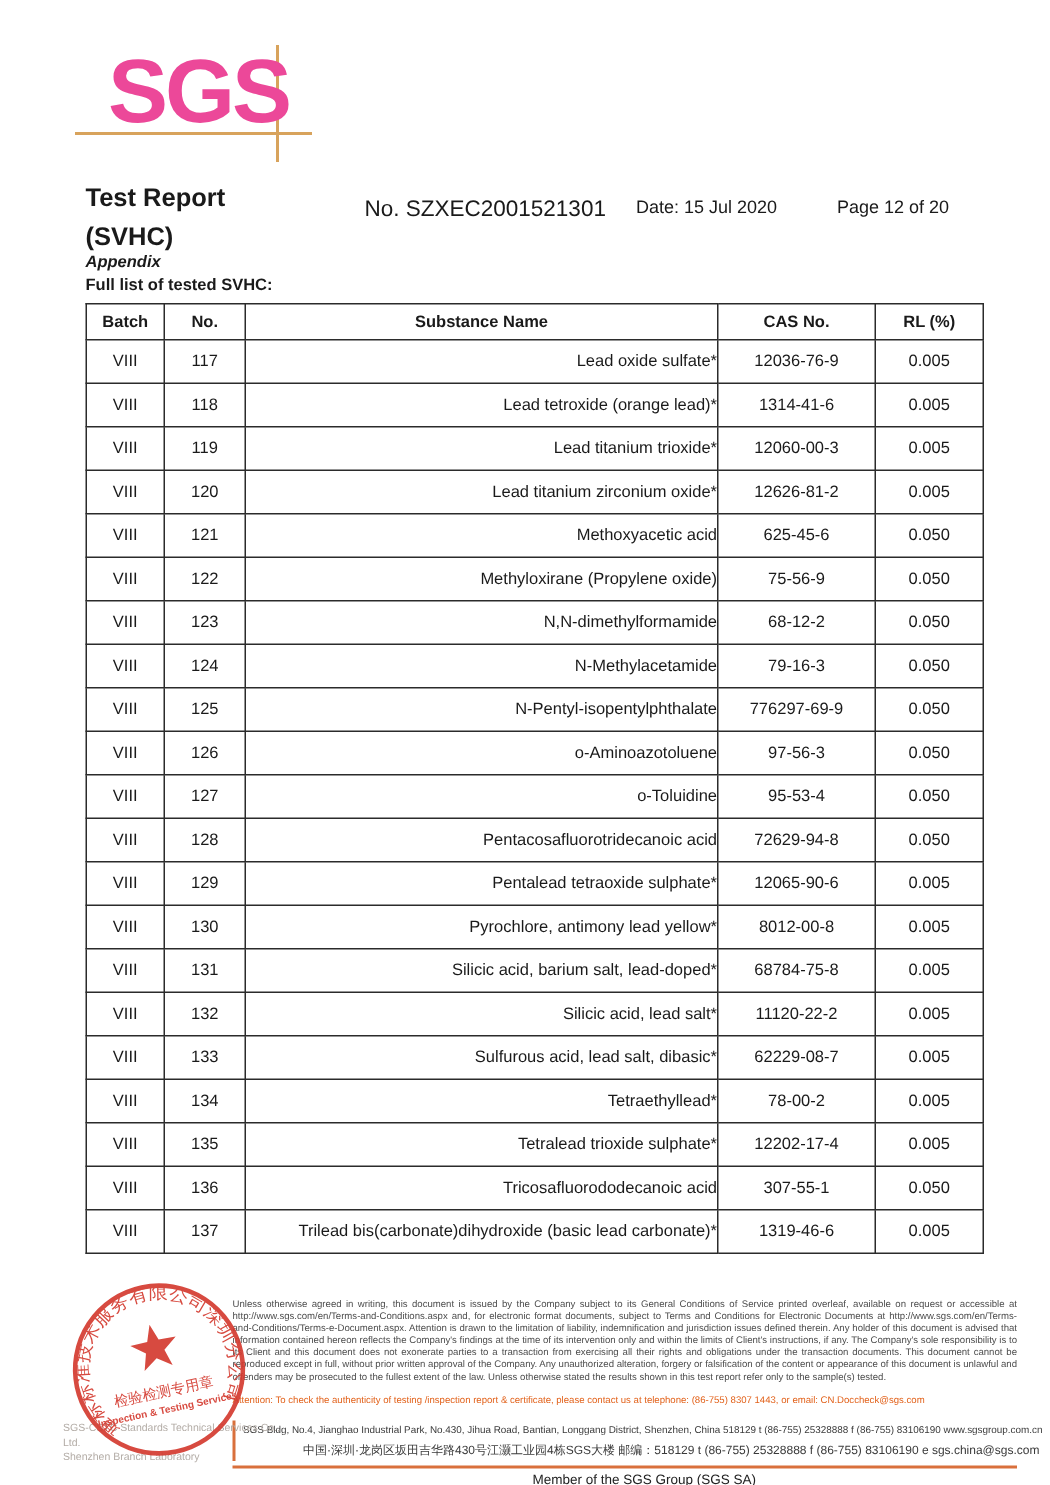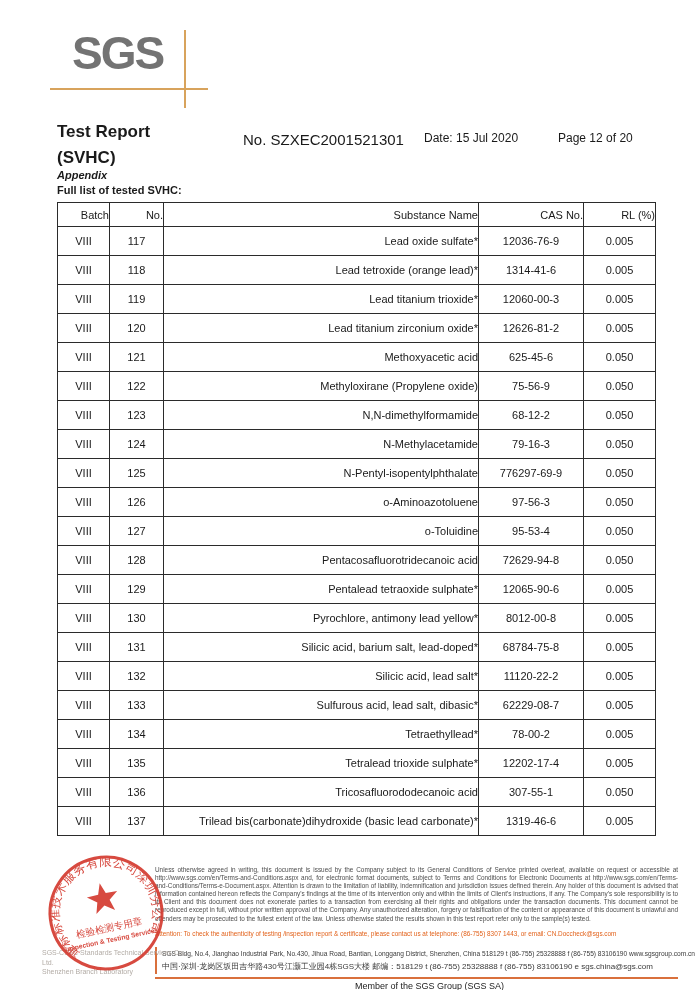--- a/index.html
+++ b/index.html
@@ -6,21 +6,21 @@
   html,body { background:#e9e9e9; }
   .page {
     position:relative; width:700px; height:990px; margin:0 auto;
     background:#ffffff; overflow:hidden;
     font-family:"Liberation Sans", sans-serif; color:#1a1a1a;
   }
   
   .logo-wrap { position:absolute; left:50px; top:18px; width:200px; height:100px; }
   .logo-text {
     position:absolute; left:22px; top:8px;
-    font-size:46px; font-weight:bold; letter-spacing:-2px; color:#737373;
+    font-size:60px; font-weight:bold; letter-spacing:-2px; color:#ec4899;
     font-family:"Liberation Sans", sans-serif;
   }
   .logo-hline { position:absolute; left:0; top:70px; width:158px; height:2px; background:#d8a35c; }
   .logo-vline { position:absolute; left:134px; top:12px; width:2px; height:78px; background:#d8a35c; }
   
   .title-1 { position:absolute; left:57px; top:122px; font-size:17px; font-weight:bold; }
   .title-2 { position:absolute; left:57px; top:148px; font-size:17px; font-weight:bold; }
   .hdr-no   { position:absolute; left:243px; top:131px; font-size:15px; }
   .hdr-date { position:absolute; left:424px; top:131px; font-size:12px; }
   .hdr-page { position:absolute; left:558px; top:131px; font-size:12px; }
@@ -28,38 +28,38 @@
   .fulllist { position:absolute; left:57px; top:184px; font-size:11px; font-weight:bold; }
   
   .svhc-table {
     position:absolute; left:57px; top:202px; width:598px;
     border-collapse:collapse; table-layout:fixed; font-size:11px;
   }
   .svhc-table th, .svhc-table td {
     border:1px solid #2b2b2b; text-align:center; vertical-align:middle;
     overflow:hidden; white-space:nowrap;
   }
-  .svhc-table th { height:24px; font-weight:normal;text-align:right; }
+  .svhc-table th { height:24px; font-weight:bold; }
   .svhc-table td { height:29px; }
   .svhc-table td.name { text-align:right; padding-left:5px; }
   
   .terms {
     position:absolute; left:155px; top:866px; width:523px;
     font-size:6.4px; line-height:8.1px; color:#4d4d4d; text-align:justify;
   }
   .attention {
     position:absolute; left:155px; top:930px; width:523px;
     font-size:6.4px; line-height:8px; color:#e2621b;
   }
   .addr-block {
     position:absolute; left:155px; top:947px; width:523px;
     border-left:2px solid #d9703c; padding-left:5px; color:#3a3a3a;
   }
   .addr-line1 { font-size:6.6px; line-height:13px; white-space:nowrap; }
-  .addr-line2 { font-size:8px;  line-height:14px; white-space:nowrap; }
+  .addr-line2 { font-size:8px;  line-height:14px; white-space:nowrap;margin-left:40px; }
   .footer-hline { position:absolute; left:155px; top:977px; width:523px; height:2px; background:#d9703c; }
   .member { position:absolute; left:355px; top:981px; width:302px; text-align:left; font-size:9px; color:#222; }
   .company-lines { position:absolute; left:42px; top:948px; width:150px; color:#b3aca6; font-size:7px; line-height:9.5px; }
   .stamp { position:absolute; left:45px; top:852px; width:122px; height:122px; transform:rotate(-12deg); opacity:.92; }
 </style>
 </head>
 <body>
 
 <div class="page">
 

